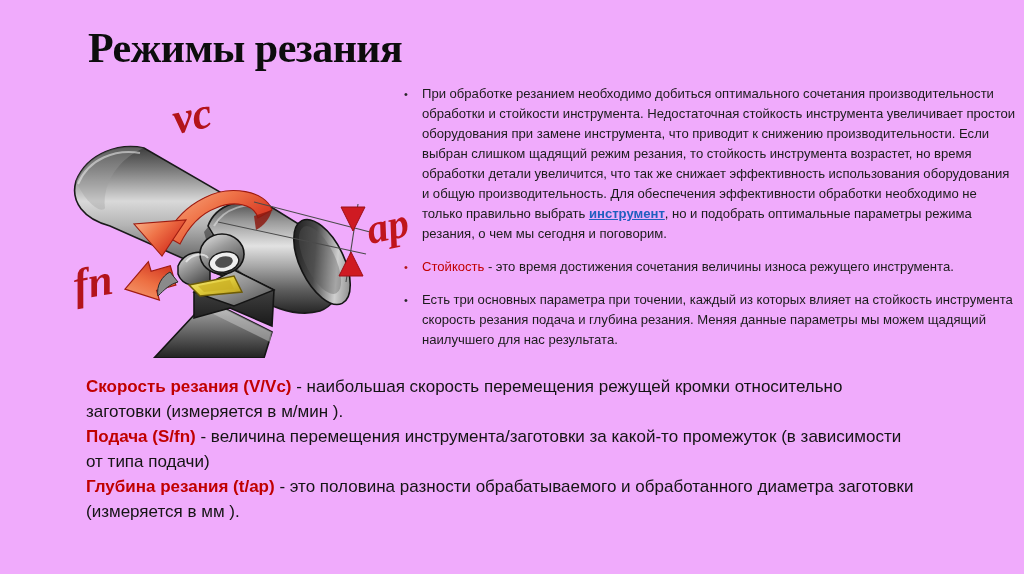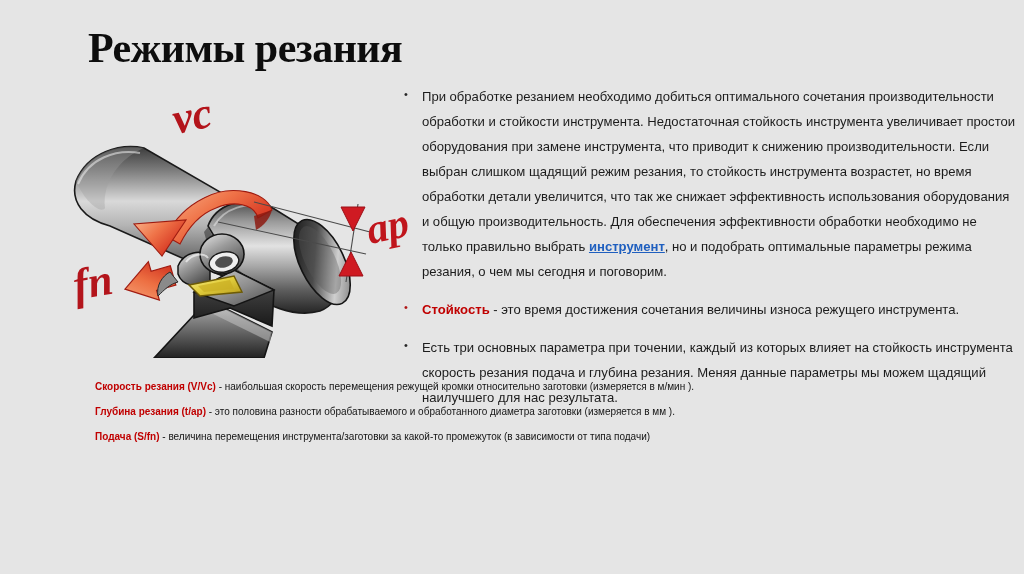--- a/index.html
+++ b/index.html
@@ -12,21 +12,21 @@
     height: 574px;
     overflow: hidden;
     font-family: "Liberation Sans", sans-serif;
     color: #1a1a1a;
     position: relative;
   }
 
   #slide {
     position: absolute;
     inset: 0;
-    background: #e5e5e5;
+    background: #f0abfc;
   }
 
   
   #slide-title {
     position: absolute;
     left: 88px;
     top: 26px;
     font-family: "Liberation Serif", "DejaVu Serif", serif;
     font-size: 42px;
     font-weight: 700;
@@ -63,48 +63,47 @@
     font-size: 11px;
     line-height: 16px;
     padding-top: 2px;
     color: #262626;
     text-align: left;
   }
   .bullet-dot.red { color: #b01515; }
   .bullet-text {
     flex: 1 1 auto;
     font-size: 13.1px;
-    line-height: 25px;
+    line-height: 20px;
     color: #1c1c1c;
     text-align: left;
     word-spacing: -0.1px;
   }
   .term-red {
     color: #c00000;
-    font-weight: 700;
+    font-weight: 400;
     margin-top: 32px;
   }
   .inline-link {
     color: #1f5fbf;
     font-weight: 700;
     text-decoration: underline;
   }
 
   
   #definitions {
     position: absolute;
     left: 86px;
     top: 374px;
     width: 830px;
   }
   .def-row {
-    font-size: 10px;
+    font-size: 17px;
     line-height: 25px;
     color: #141414;
-    margin-left: 9px;
   }
   .def-term {
     color: #c00000;
     font-weight: 700;
   }
 </style>
 </head>
 <body>
 
 <div id="slide">
@@ -257,19 +256,19 @@
       <div class="bullet-dot">•</div>
       <div class="bullet-text">Есть три основных параметра при точении, каждый из которых влияет на стойкость инструмента скорость резания подача и глубина резания. Меняя данные параметры мы можем щадящий наилучшего для нас результата.</div>
     </div>
 
   </div>
 
   <div id="definitions">
 
     <div class="def-row"><span class="def-term">Скорость резания (V/Vc)</span><span> - наибольшая скорость перемещения режущей кромки относительно заготовки (измеряется в м/мин ).</span></div>
 
+    <div class="def-row"><span class="def-term">Подача (S/fn)</span><span> - величина перемещения инструмента/заготовки за какой-то промежуток (в зависимости от типа подачи)</span></div>
+
     <div class="def-row"><span class="def-term">Глубина резания (t/ap)</span><span> - это половина разности обрабатываемого и обработанного диаметра заготовки (измеряется в мм ).</span></div>
 
-    <div class="def-row"><span class="def-term">Подача (S/fn)</span><span> - величина перемещения инструмента/заготовки за какой-то промежуток (в зависимости от типа подачи)</span></div>
-
   </div>
 
 </div>
 
 </body></html>

